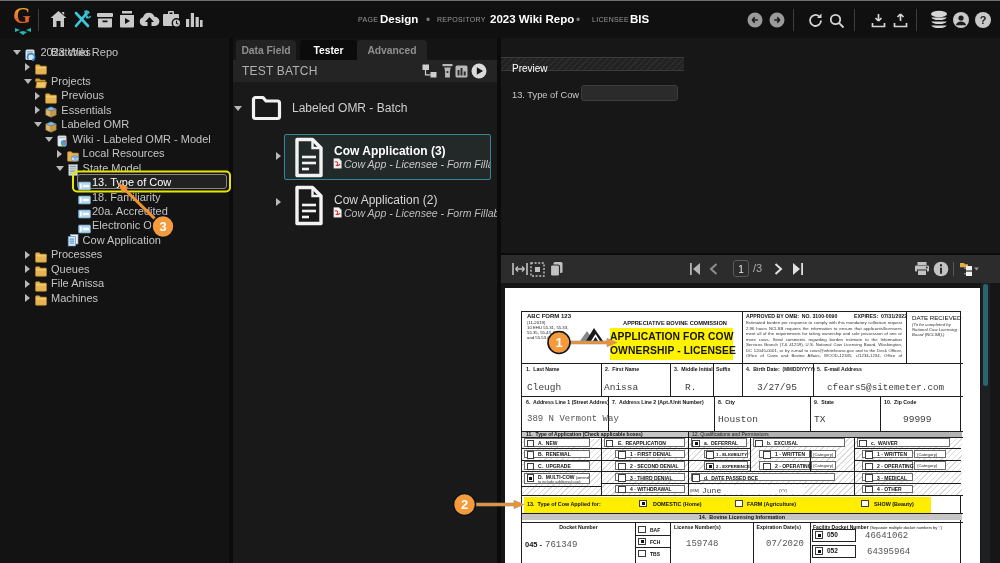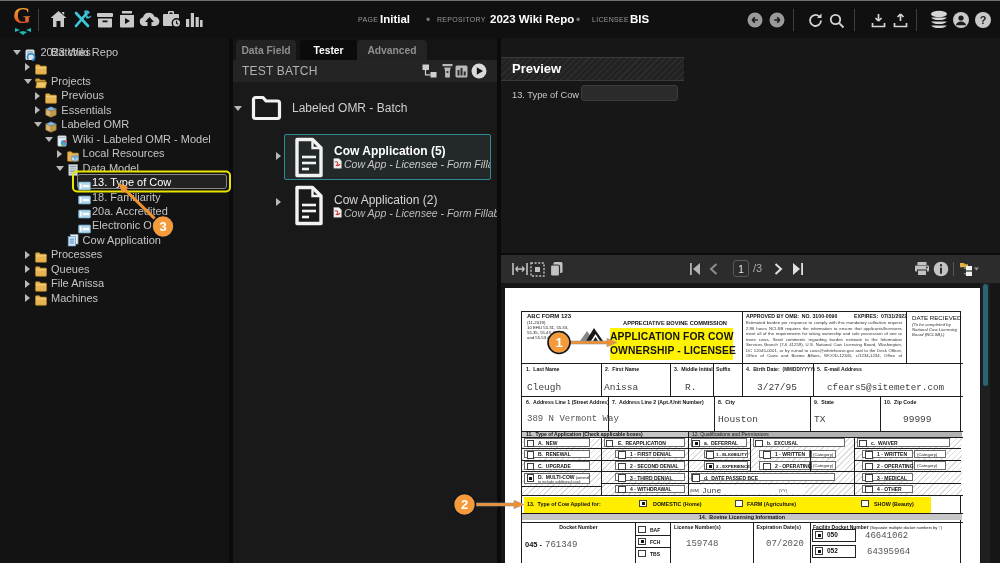--- a/index.html
+++ b/index.html
@@ -19,24 +19,24 @@
   .texp { position:absolute; width:0; height:0; }
   .exp-open { border-left:4px solid transparent; border-right:4px solid transparent; border-top:5px solid #b9b9b9; }
   .exp-closed { border-top:4px solid transparent; border-bottom:4px solid transparent; border-left:5px solid #b9b9b9; }
   .ticn { position:absolute; top:1px; }
   
   #midpanel { left:233px; top:38px; width:264px; height:525px; background:#191919; }
   .tab { position:absolute; top:2px; height:20px; border-radius:4px 4px 0 0; font-size:10.3px; font-weight:bold; text-align:center; line-height:21px; }
   #testbatchbar { position:absolute; left:0; top:22px; width:264px; height:22px; background:#242424; color:#b2b2b2; font-size:12px; line-height:22px; letter-spacing:.2px; }
   
   #prevpanel { left:501px; top:38px; width:499px; height:215px; background:#171717; }
-  #prevhdr { position:absolute; left:0; top:19px; width:183px; height:24px;
+  #prevhdr { position:absolute; left:0; top:19px; width:183px; height:14px;
      background:repeating-linear-gradient(135deg,#222222 0 3px,#2c2c2c 3px 4.5px);
      border-top:1px solid #3a3a3a; border-bottom:1px solid #3a3a3a;
-     color:#fff; font-weight:bold; font-size:13px; line-height:22px; }
+     color:#fff; font-weight:normal; font-size:10px; line-height:22px; }
   
   #viewer { left:501px; top:255px; width:499px; height:308px; background:#161616; }
   #vtoolbar { position:absolute; left:0; top:0; width:499px; height:28px; background:#2c2c2c; }
   #page { position:absolute; left:4px; top:33px; width:475px; height:275px; background:#ffffff; color:#111; }
   .mono { font-family:"Liberation Mono", monospace; color:#3a3a3a; position:absolute; white-space:nowrap; }
   .cb { position:absolute; width:8px; height:8px; border:0.9px solid #3c3c3c; background:#fff; }
   .cb.on::after { content:""; position:absolute; left:1.5px; top:1.5px; width:3px; height:3px; background:#111; }
   .hatch { background:repeating-linear-gradient(135deg,#ffffff 0 3px,#dcdcdc 3px 4px); }
 </style>
 </head>
@@ -77,21 +77,21 @@
         <circle cx="14.5" cy="13" r="4.2" fill="#c9c9c9" stroke="#101010" stroke-width="1.4"></circle>
         <path d="M14.5 10.8 v2.4 l1.8 1" stroke="#101010" stroke-width="1.1" fill="none"></path>
       </svg>
     <svg class="ticon" style="left:185px" width="18" height="19" viewBox="0 0 18 19">
         <rect x="1" y="9" width="3.2" height="8" fill="#c9c9c9"></rect>
         <rect x="5.8" y="3" width="3.2" height="14" fill="#c9c9c9"></rect>
         <rect x="10.6" y="7" width="3.2" height="10" fill="#c9c9c9"></rect>
         <rect x="15" y="10" width="2.6" height="7" fill="#c9c9c9"></rect>
       </svg>
     <div class="ttext" style="left:358px">PAGE</div>
-    <div class="tbold" style="left:380px">Initial</div>
+    <div class="tbold" style="left:380px">Design</div>
     <div class="tdot" style="left:426px">•</div>
     <div class="ttext" style="left:437px">REPOSITORY</div>
     <div class="tbold" style="left:490px">2023 Wiki Repo</div>
     <div class="tdot" style="left:576px">•</div>
     <div class="ttext" style="left:592px">LICENSEE</div>
     <div class="tbold" style="left:630px">BIS</div>
     <svg class="ticon" style="left:747px;top:11px" width="38" height="16" viewBox="0 0 38 16">
         <circle cx="8" cy="8" r="7.5" fill="#9a9a9a"></circle>
         <path d="M10.8 8 h-5.6 m0 0 l2.6 -2.6 m-2.6 2.6 l2.6 2.6" stroke="#1b1b1b" stroke-width="1.7" fill="none"></path>
         <circle cx="30" cy="8" r="7.5" fill="#9a9a9a"></circle>
@@ -192,21 +192,21 @@
         </svg></div>
     <div class="trow" style="left:82.6px;top:108.1px;color:#c4c4c4">Local Resources</div>
     <div class="texp exp-open" style="left:56px;top:127.6px"></div>
     <div class="ticn" style="left:67px;top:124.1px;position:absolute;"><svg width="12" height="12" viewBox="0 0 12 12">
           <rect x="1.8" y="0.6" width="8.6" height="10.8" fill="#e4e9ee" stroke="#93a3af" stroke-width=".6"></rect>
           <rect x="2.8" y="1.8" width="6.6" height="1.5" fill="#8b9aa6"></rect>
           <rect x="2.8" y="4.1" width="6.6" height="1.5" fill="#aab7c1"></rect>
           <rect x="2.8" y="6.4" width="6.6" height="1.5" fill="#8b9aa6"></rect>
           <rect x="2.8" y="8.7" width="6.6" height="1.5" fill="#aab7c1"></rect>
         </svg></div>
-    <div class="trow" style="left:82.6px;top:122.6px;color:#c4c4c4">Data Model</div>
+    <div class="trow" style="left:82.6px;top:122.6px;color:#c4c4c4">State Model</div>
     <div style="position:absolute;left:77px;top:136.2px;width:150px;height:14.5px;background:#222222;border:1px solid #888888;border-radius:3px;"></div>
     <div class="ticn" style="left:78px;top:138.5px;position:absolute;"><svg width="13" height="10" viewBox="0 0 13 10">
           <rect x="0.5" y="1" width="12" height="8" rx="1" fill="#aed6ec" stroke="#6d9cbc" stroke-width=".7"></rect>
           <rect x="2" y="2.5" width="1.6" height="5" fill="#fdfdfd"></rect>
           <rect x="4.8" y="3.8" width="6.4" height="2.4" fill="#fdfdfd"></rect>
         </svg></div>
     <div class="trow" style="left:92px;top:137.0px;color:#ffffff">13. Type of Cow</div>
     <div class="ticn" style="left:78px;top:153.0px;position:absolute;"><svg width="13" height="10" viewBox="0 0 13 10">
           <rect x="0.5" y="1" width="12" height="8" rx="1" fill="#aed6ec" stroke="#6d9cbc" stroke-width=".7"></rect>
           <rect x="2" y="2.5" width="1.6" height="5" fill="#fdfdfd"></rect>
@@ -292,21 +292,21 @@
     <div style="position:absolute;left:59px;top:63px;color:#cfcfcf;font-size:12px;">Labeled OMR - Batch</div>
     <div style="position:absolute;left:51px;top:96px;width:207px;height:46px;background:#232829;border:1px solid #2d8a96;border-radius:2px;overflow:hidden;"></div>
     <div class="texp exp-closed" style="left:43px;top:114px"></div>
     <svg style="position:absolute;left:60px;top:99px" width="32" height="41" viewBox="0 0 32 41">
         <path d="M4 2.5 h15.5 l8.5 8.5 v27.5 h-24 Z" fill="none" stroke="#f2f2f2" stroke-width="3.4" stroke-linejoin="round"></path>
         <path d="M19.5 2.5 v8.5 h8.5" fill="none" stroke="#f2f2f2" stroke-width="2.4"></path>
         <line x1="9" y1="20" x2="23" y2="20" stroke="#f2f2f2" stroke-width="2.6"></line>
         <line x1="9" y1="26" x2="23" y2="26" stroke="#f2f2f2" stroke-width="2.6"></line>
         <line x1="9" y1="32" x2="16" y2="32" stroke="#f2f2f2" stroke-width="2.6"></line>
       </svg>
-    <div style="position:absolute;left:101px;top:106px;color:#ffffff;font-size:12px;font-weight:bold;">Cow Application (5)</div>
+    <div style="position:absolute;left:101px;top:106px;color:#ffffff;font-size:12px;font-weight:bold;">Cow Application (3)</div>
     <svg style="position:absolute;left:100px;top:120px" width="9" height="11" viewBox="0 0 9 11">
         <path d="M0.8 0.5 h5.2 l2.4 2.4 v7.4 h-7.6 Z" fill="#f5f5f5" stroke="#b5b5b5" stroke-width=".5"></path>
         <path d="M2 4 c2.5 -1 4 2 1.5 3.5 c2 0.5 3 -0.5 3.5 -1.5" stroke="#d0342c" stroke-width="1.1" fill="none"></path>
       </svg>
     <div style="position:absolute;left:111px;top:120px;width:146px;overflow:hidden;color:#c9c9c9;font-size:10.5px;font-style:italic;white-space:nowrap;">Cow App - Licensee - Form Fillable - Anissa C</div>
     <div class="texp exp-closed" style="left:43px;top:160px"></div>
     <svg style="position:absolute;left:60px;top:147px" width="32" height="41" viewBox="0 0 32 41">
         <path d="M4 2.5 h15.5 l8.5 8.5 v27.5 h-24 Z" fill="none" stroke="#f2f2f2" stroke-width="3.4" stroke-linejoin="round"></path>
         <path d="M19.5 2.5 v8.5 h8.5" fill="none" stroke="#f2f2f2" stroke-width="2.4"></path>
         <line x1="9" y1="20" x2="23" y2="20" stroke="#f2f2f2" stroke-width="2.6"></line>

